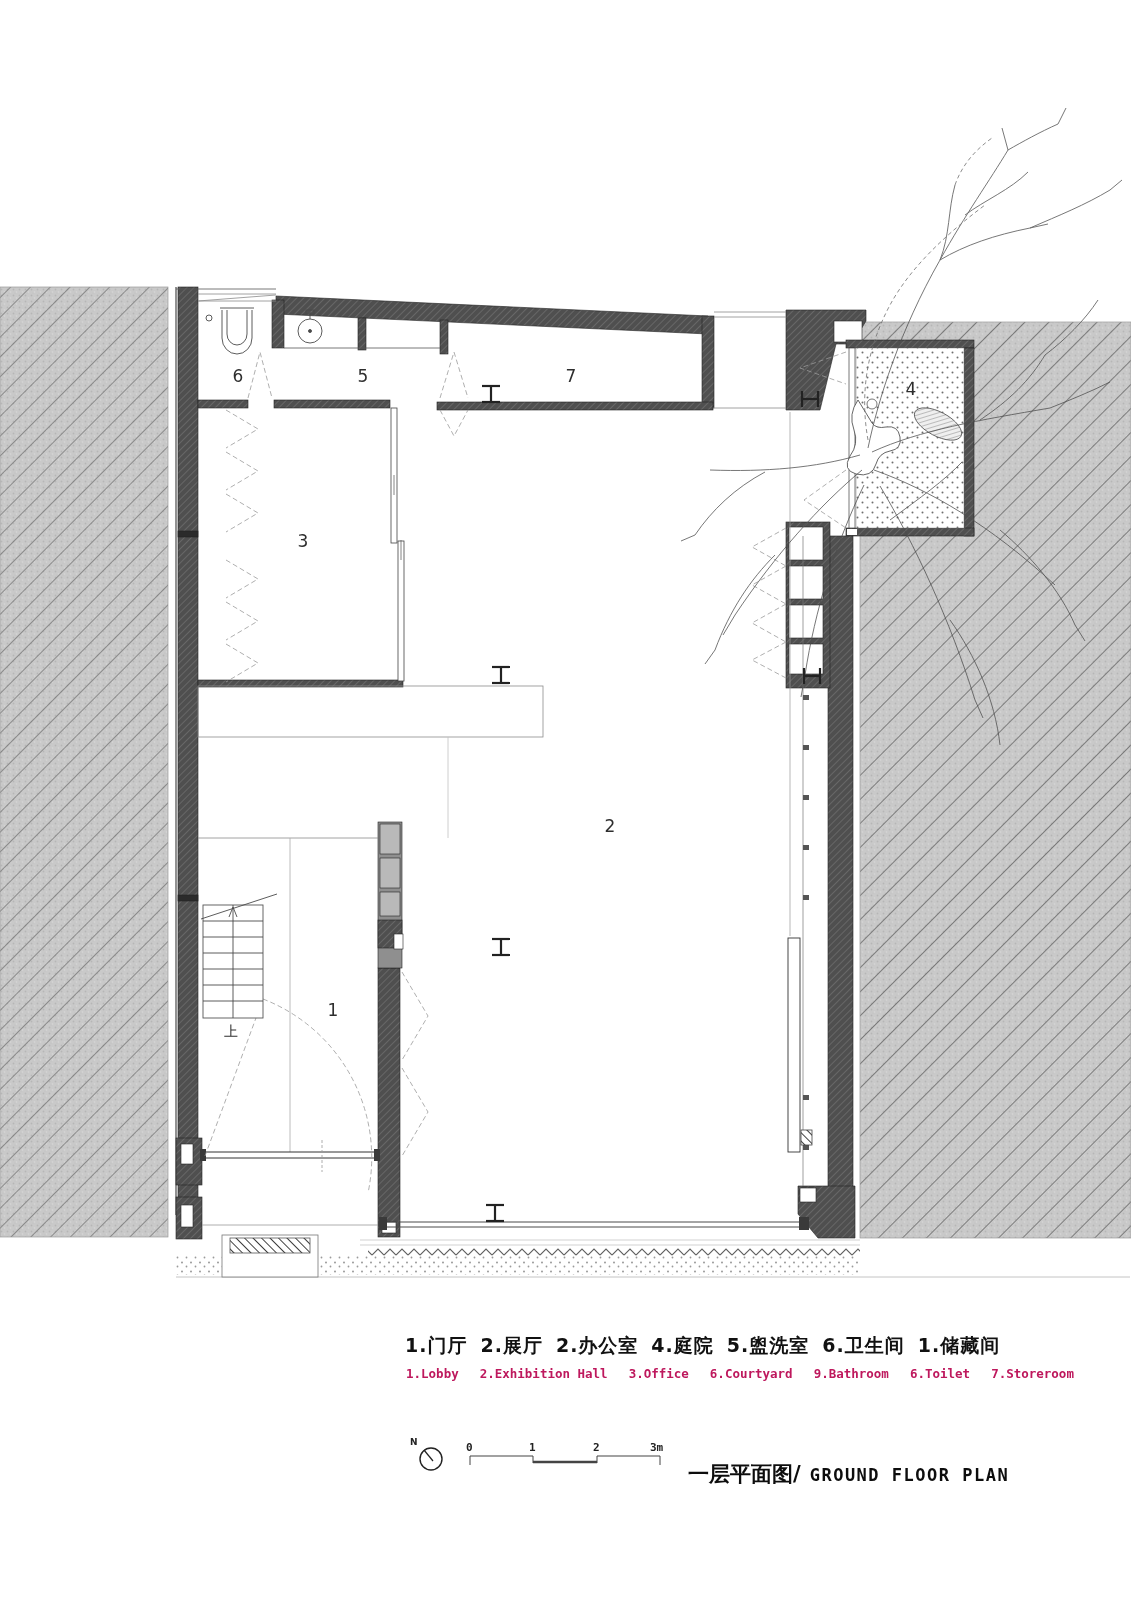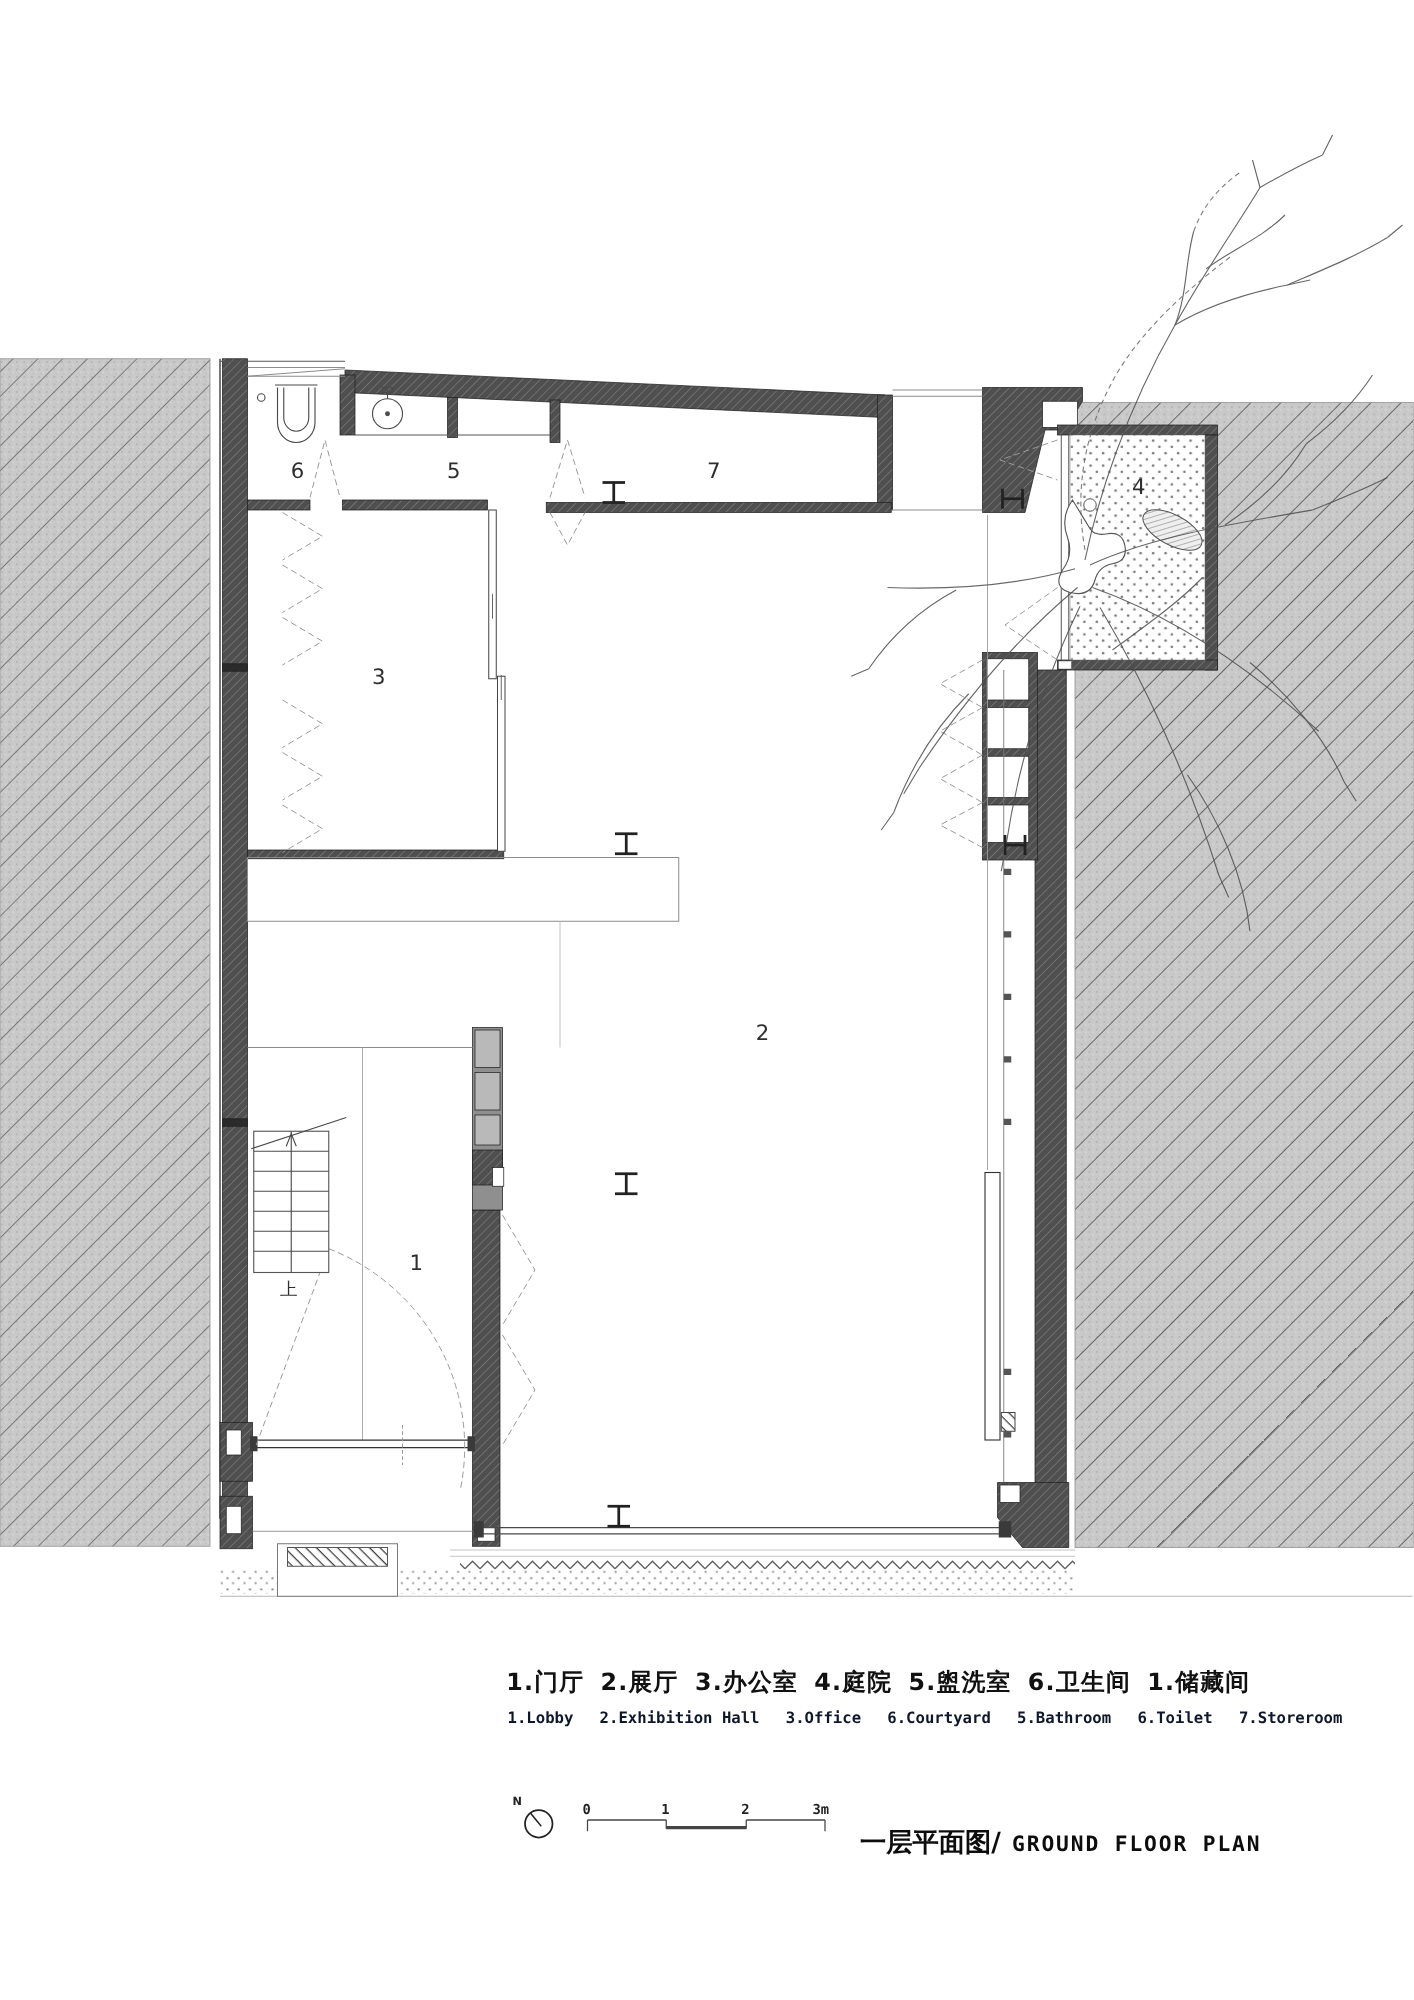--- a/index.html
+++ b/index.html
@@ -1,21 +1,21 @@
 <!DOCTYPE html>
 <html><head>
 <meta charset="utf-8">
 <style>
   html,body{margin:0;padding:0;background:#ffffff;}
   body{width:1131px;height:1600px;position:relative;font-family:"DejaVu Sans",sans-serif;color:#1e1e1e;overflow:hidden;}
   .stage{position:absolute;left:0;top:0;width:1131px;height:1600px;}
   svg text{font-family:"DejaVu Sans",sans-serif;}
   .room-num{font-size:17px;fill:#2e2e2e;}
   .legend-zh{position:absolute;left:405px;top:1333px;display:flex;gap:13px;font-size:19px;font-weight:600;letter-spacing:1px;color:#111;white-space:nowrap;}
-  .legend-en{position:absolute;left:406px;top:1366px;display:flex;gap:21px;font-size:12.5px;font-weight:600;font-family:"DejaVu Sans Mono",monospace;color:#0f172a;white-space:nowrap;}
+  .legend-en{position:absolute;left:406px;top:1366px;display:flex;gap:21px;font-size:12.5px;font-weight:600;font-family:"DejaVu Sans Mono",monospace;color:#be185d;white-space:nowrap;}
   .titleblock{position:absolute;left:688px;top:1440px;display:flex;align-items:baseline;gap:9px;white-space:nowrap;}
   .title-zh{font-size:21px;font-weight:700;color:#0d0d0d;margin-top:20px;}
   .title-en{font-size:17px;font-weight:700;font-family:"DejaVu Sans Mono",monospace;letter-spacing:1.5px;color:#0d0d0d;margin-top:20px;}
   .scale-label{position:absolute;font-size:11px;font-weight:600;font-family:"DejaVu Sans Mono",monospace;color:#222;}
   .north-label{position:absolute;left:410px;top:1437px;font-size:9px;font-weight:700;color:#222;}
 </style>
 </head>
 <body>
 
 <div class="stage">
@@ -319,32 +319,32 @@
     <line x1="533" y1="1456" x2="533" y2="1463" stroke-width="1"></line>
     <line x1="597" y1="1456" x2="597" y2="1463" stroke-width="1"></line>
     <line x1="660" y1="1456" x2="660" y2="1465" stroke-width="1"></line>
   </g>
 </svg>
 
 
 <div class="legend-zh">
   <span>1.门厅</span>
   <span>2.展厅</span>
-  <span>3.办公室</span>
+  <span>2.办公室</span>
   <span>4.庭院</span>
   <span>5.盥洗室</span>
   <span>6.卫生间</span>
   <span>1.储藏间</span>
 </div>
 <div class="legend-en">
   <span>1.Lobby</span>
   <span>2.Exhibition Hall</span>
   <span>3.Office</span>
   <span>6.Courtyard</span>
-  <span>5.Bathroom</span>
+  <span>9.Bathroom</span>
   <span>6.Toilet</span>
   <span>7.Storeroom</span>
 </div>
 
 
 <span class="north-label">N</span>
 <span class="scale-label" style="left:466px;top:1441px;">0</span>
 <span class="scale-label" style="left:529px;top:1441px;">1</span>
 <span class="scale-label" style="left:593px;top:1441px;">2</span>
 <span class="scale-label" style="left:650px;top:1441px;">3m</span>

